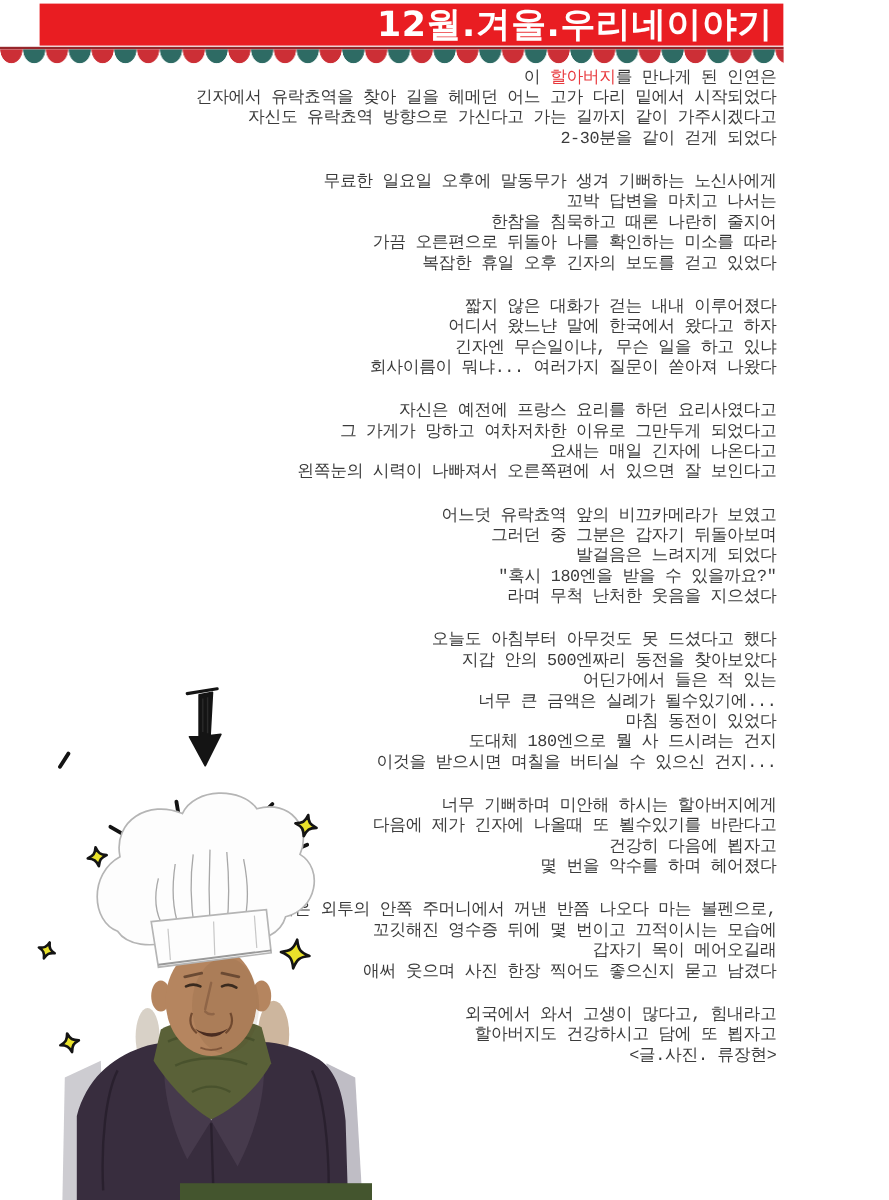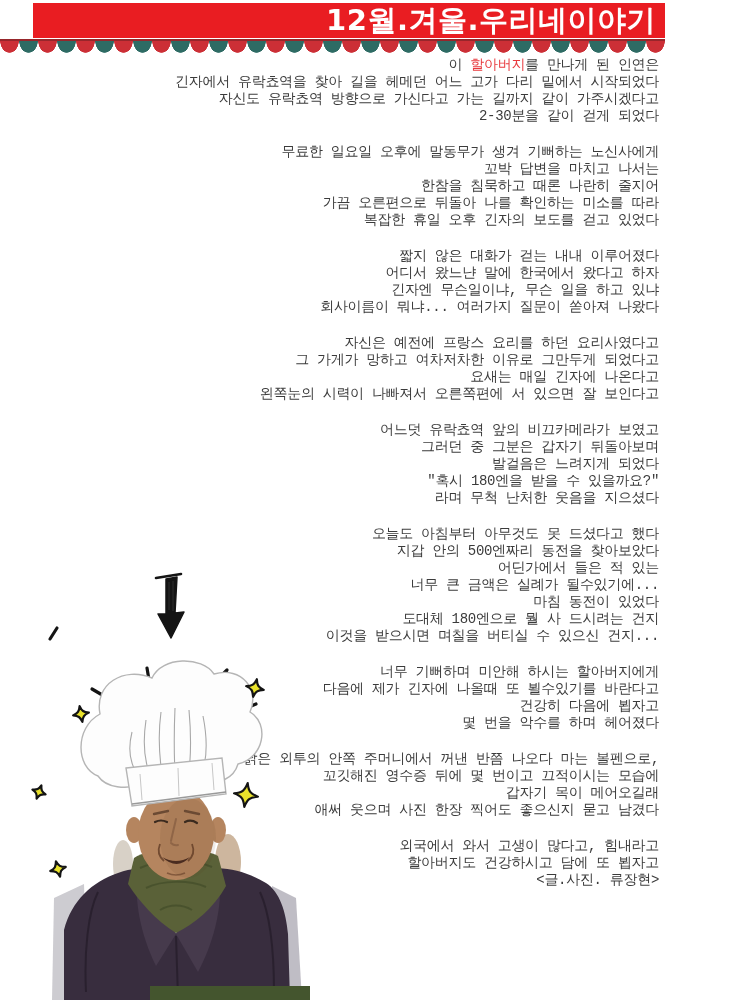--- a/index.html
+++ b/index.html
@@ -1,19 +1,18 @@
 <!DOCTYPE html>
 <html style="--banner: #e91d22; --scallop-red: #cc2f36; --scallop-teal: #2e6b64; --text: #3b3b3b; --hl: #e8393d; --sparkle: #e9e22b; --coat: #382d3e; --scarf: #5a6138; --skin: #b5855f;"><head>
 <meta charset="utf-8">
 <style>
   html,body{margin:0;padding:0;background:#fff;}
   .page{
     position:relative;width:653px;height:1000px;background:#fff;overflow:hidden;
     font-family:"DejaVu Sans","Liberation Sans",sans-serif;
-    padding-left:12px;
   }
   
   .banner{
     position:absolute;left:33px;top:3px;right:0;height:35px;
     background:var(--banner,#e91d22);
     display:flex;align-items:center;justify-content:flex-end;
     padding-right:9px;box-sizing:border-box;
   }
   .banner-title{
     color:#ffffff;font-size:29px;font-weight:bold;line-height:1;letter-spacing:0.5px;

